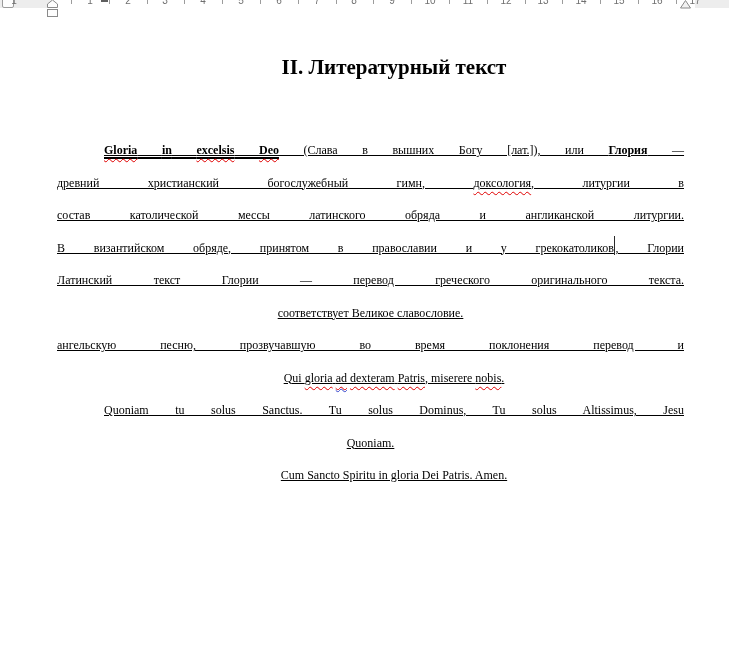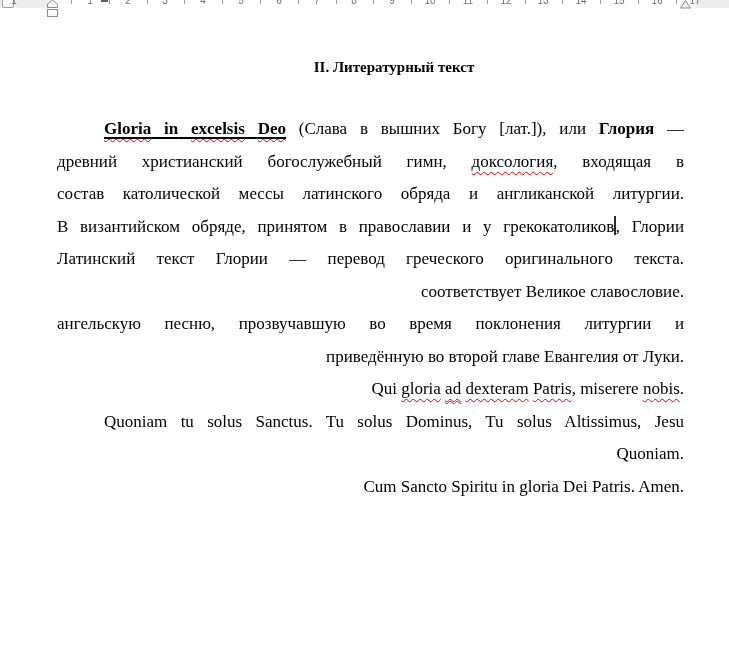--- a/index.html
+++ b/index.html
@@ -16,25 +16,25 @@
     position:absolute;top:-4px;transform:translateX(-50%);
     font-family:"Liberation Sans",sans-serif;font-size:10px;line-height:10px;color:#6f6f6f;
   }
   .rtick{position:absolute;top:-1px;width:1px;height:5px;background:#9c9c9c;}
   .tab-sel{position:absolute;left:2px;top:-6px;width:10px;height:12px;border:1px solid #9a9a9a;background:#fdfdfd;border-radius:2px;}
   .marker{position:absolute;}
   .fl-remnant{position:absolute;left:101px;top:0;width:7px;height:2px;background:#5f5f5f;}
   
   .doc{position:relative;padding:0 45px 0 57px;}
   .title{
-    margin:46px 0 0 0;font-size:15px;line-height:27px;font-weight:bold;
+    margin:46px 0 0 0;font-size:21px;line-height:27px;font-weight:bold;
     text-align:center;text-indent:47px;
   }
-  .bodytext{margin-top:32px;font-size:17px;}
-  .line{line-height:32.5px;text-align:right;white-space:normal;}
+  .bodytext{margin-top:53px;font-size:12px;text-decoration:underline;}
+  .line{line-height:32.5px;text-align:center;white-space:normal;}
   .line.just{text-align:justify;text-align-last:justify;}
   .line.indent{text-indent:47px;}
   .b{font-weight:bold;}
   .u{text-decoration:underline;text-decoration-thickness:1.5px;text-underline-offset:3px;}
   .sp-red{text-decoration-line:underline;text-decoration-style:wavy;text-decoration-color:#e00000;text-decoration-thickness:1px;text-underline-offset:4px;}
   .sp-blue{text-decoration-line:underline;text-decoration-style:wavy;text-decoration-color:#3344cc;text-decoration-thickness:1px;text-underline-offset:6px;}
   .caret{display:inline-block;width:1.5px;height:19px;background:#2b2b2b;vertical-align:-3px;}
 </style>
 </head>
 <body>
@@ -88,25 +88,24 @@
   <div class="fl-remnant"></div>
   <svg class="marker" width="13" height="10" style="left:679px;top:-1px;">
     <path d="M1.5,9 L6.5,1.5 L11.5,9 Z" fill="#f2f2f2" stroke="#8a8a8a" stroke-width="1"></path>
   </svg>
 </div>
 
 <div class="doc">
   <div class="title">II. Литературный текст</div>
   <div class="bodytext">
       <div class="line indent just"><span class="b u"><span class="sp-red">Gloria</span></span><span class="b u"> </span><span class="b u">in</span><span class="b u"> </span><span class="b u"><span class="sp-red">excelsis</span></span><span class="b u"> </span><span class="b u"><span class="sp-red">Deo</span></span><span> (Слава в вышних Богу [лат.]), или </span><span class="b">Глория</span><span> —</span></div>
-      <div class="line just"><span>древний христианский богослужебный гимн, </span><span class="sp-red">доксология</span><span>, входящая в</span></div>
+      <div class="line just"><span>древний христианский богослужебный гимн, </span><span class="sp-red">доксология</span><span>, литургии в</span></div>
       <div class="line just"><span>состав католической мессы латинского обряда и англиканской литургии.</span></div>
       <div class="line just"><span>В византийском обряде, принятом в православии и у грекокатоликов</span><span class="caret"></span><span>, Глории</span></div>
       <div class="line just"><span>Латинский текст Глории — перевод греческого оригинального текста.</span></div>
       <div class="line"><span>соответствует Великое славословие.</span></div>
-      <div class="line just"><span>ангельскую песню, прозвучавшую во время поклонения литургии и</span></div>
-      <div class="line"><span>приведённую во второй главе Евангелия от Луки.</span></div>
+      <div class="line just"><span>ангельскую песню, прозвучавшую во время поклонения перевод и</span></div>
       <div class="line indent"><span>Qui </span><span class="sp-red">gloria</span><span> </span><span class="sp-blue"><span class="sp-red">ad</span></span><span> </span><span class="sp-red">dexteram</span><span> </span><span class="sp-red">Patris</span><span>, miserere </span><span class="sp-red">nobis</span><span>.</span></div>
       <div class="line indent just"><span>Quoniam tu solus Sanctus. Tu solus Dominus, Tu solus Altissimus, Jesu</span></div>
       <div class="line"><span>Quoniam.</span></div>
       <div class="line indent"><span>Cum Sancto Spiritu in gloria Dei Patris. Amen.</span></div>
     </div>
 </div>
 
 </body></html>

